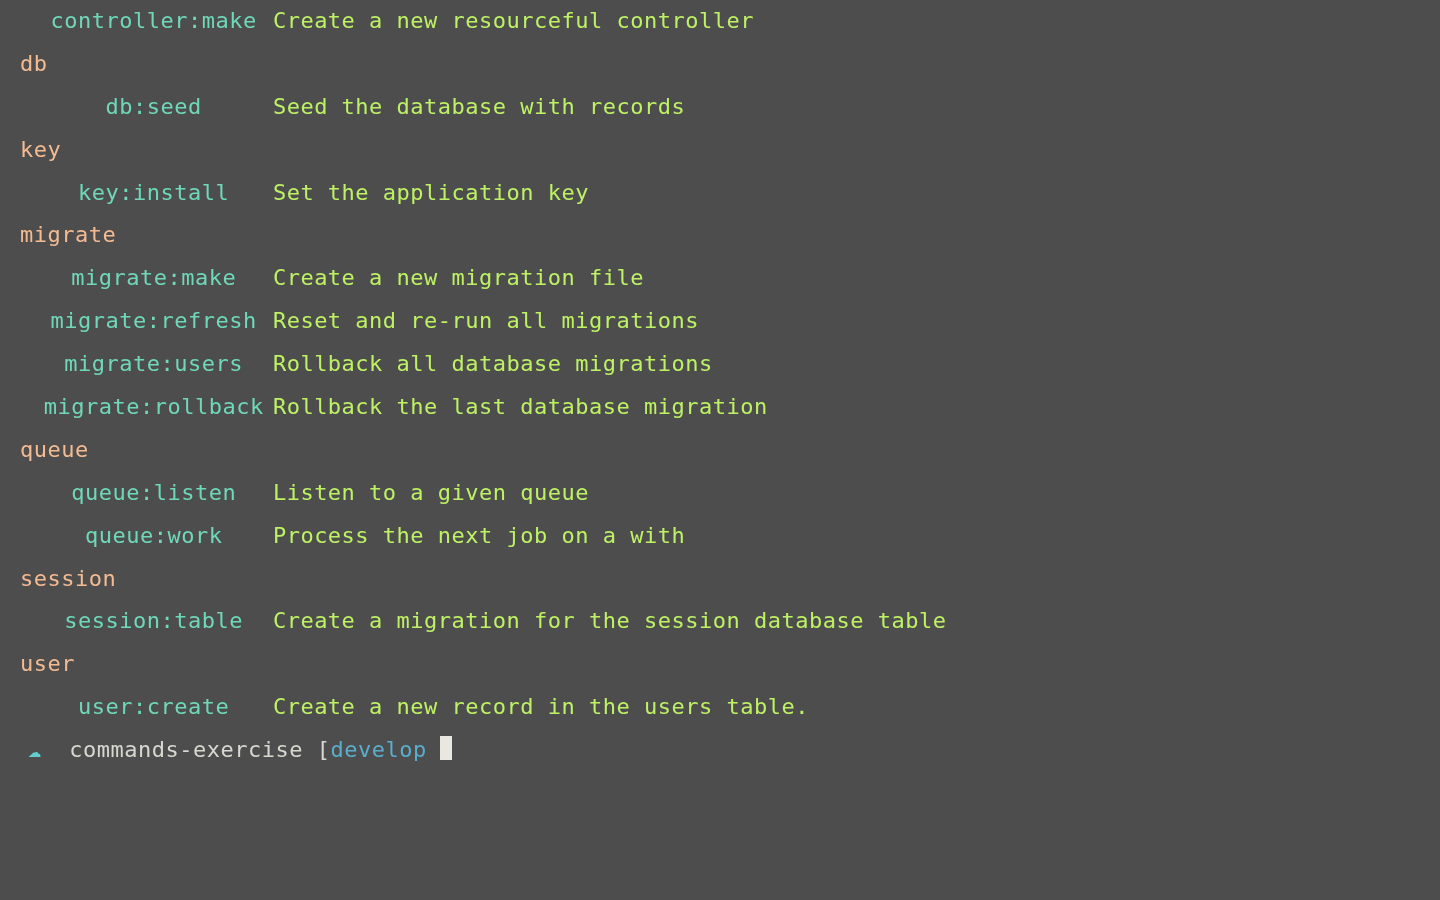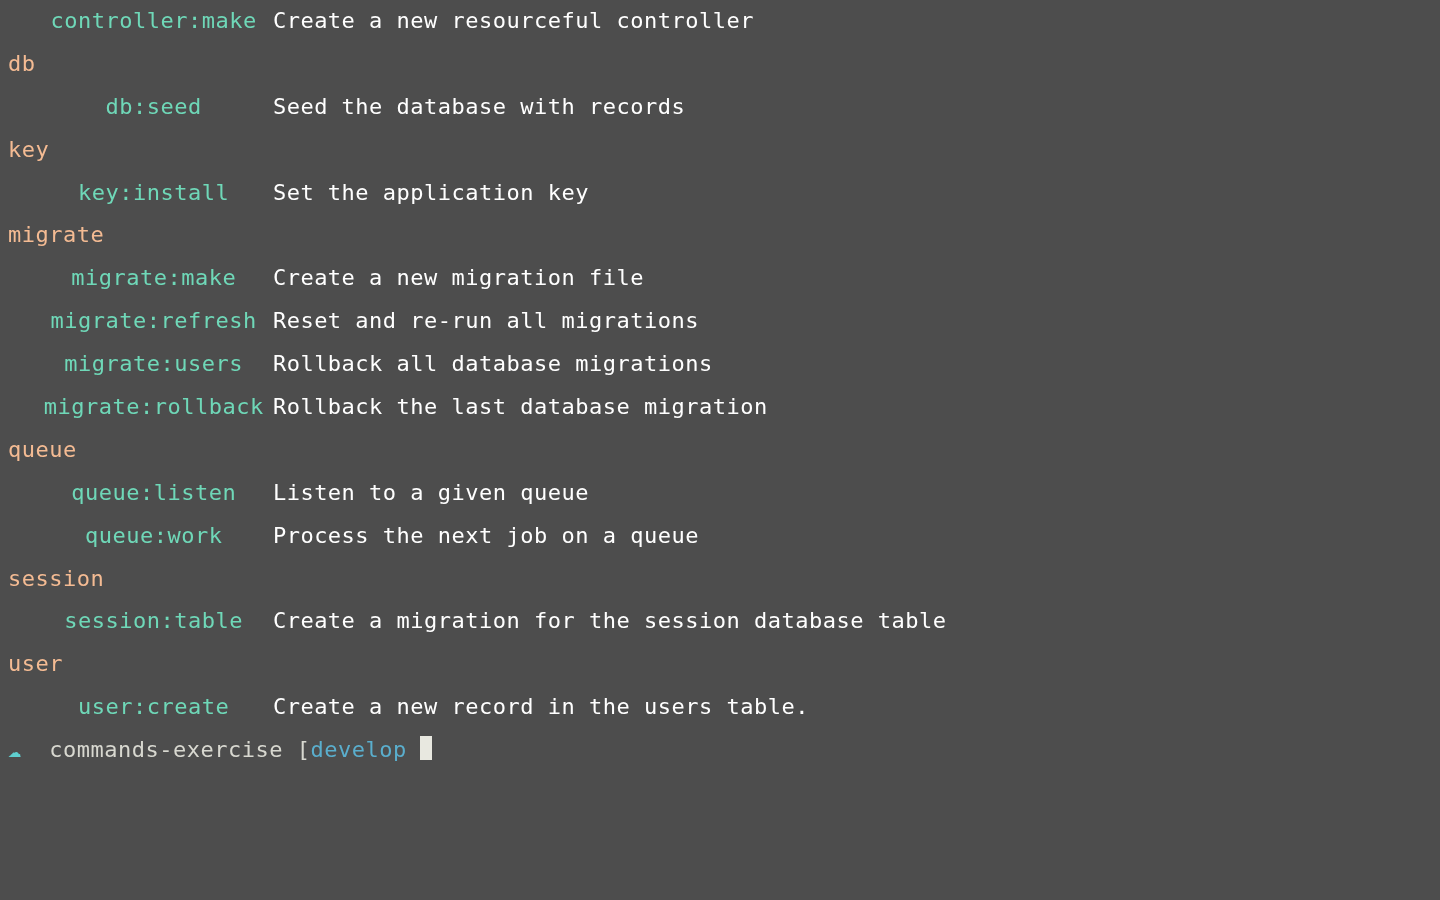--- a/index.html
+++ b/index.html
@@ -20,38 +20,40 @@
       letter-spacing: 0.5px;
     }
     .terminal {
       padding: 0 8px;
     }
     .line {
       white-space: pre;
     }
     .group-header {
       color: #f4bb93;
+      margin-left: 12px;
     }
     .command-name {
       color: #6fd8b8;
       text-align: center;
     }
     .description {
-      color: #ffffff;
+      color: #bef264;
     }
     .indent {
       display: inline-block;
       width: 2ch;
     }
     .cmd-col {
       display: inline-block;
       width: 18ch;
     }
     .prompt-line {
       white-space: pre;
+      margin-left: 20px;
     }
     .prompt-icon {
       color: #5fcfcf;
       display: inline-block;
     }
     .prompt-dir {
       color: #d8d8d0;
     }
     .prompt-bracket {
       color: #d8d8d0;
@@ -82,21 +84,21 @@
   <div class="line"><span class="indent"></span><span class="command-name cmd-col">key:install</span><span class="description">Set the application key</span></div>
 
   <div class="line group-header">migrate</div>
   <div class="line"><span class="indent"></span><span class="command-name cmd-col">migrate:make</span><span class="description">Create a new migration file</span></div>
   <div class="line"><span class="indent"></span><span class="command-name cmd-col">migrate:refresh</span><span class="description">Reset and re-run all migrations</span></div>
   <div class="line"><span class="indent"></span><span class="command-name cmd-col">migrate:users</span><span class="description">Rollback all database migrations</span></div>
   <div class="line"><span class="indent"></span><span class="command-name cmd-col">migrate:rollback</span><span class="description">Rollback the last database migration</span></div>
 
   <div class="line group-header">queue</div>
   <div class="line"><span class="indent"></span><span class="command-name cmd-col">queue:listen</span><span class="description">Listen to a given queue</span></div>
-  <div class="line"><span class="indent"></span><span class="command-name cmd-col">queue:work</span><span class="description">Process the next job on a queue</span></div>
+  <div class="line"><span class="indent"></span><span class="command-name cmd-col">queue:work</span><span class="description">Process the next job on a with</span></div>
 
   <div class="line group-header">session</div>
   <div class="line"><span class="indent"></span><span class="command-name cmd-col">session:table</span><span class="description">Create a migration for the session database table</span></div>
 
   <div class="line group-header">user</div>
   <div class="line"><span class="indent"></span><span class="command-name cmd-col">user:create</span><span class="description">Create a new record in the users table.</span></div>
 
   <div class="prompt-line"><span class="prompt-icon">☁</span>  <span class="prompt-dir">commands-exercise</span> <span class="prompt-bracket">[</span><span class="prompt-branch">develop</span> <span class="cursor"></span></div>
 
 </div>

